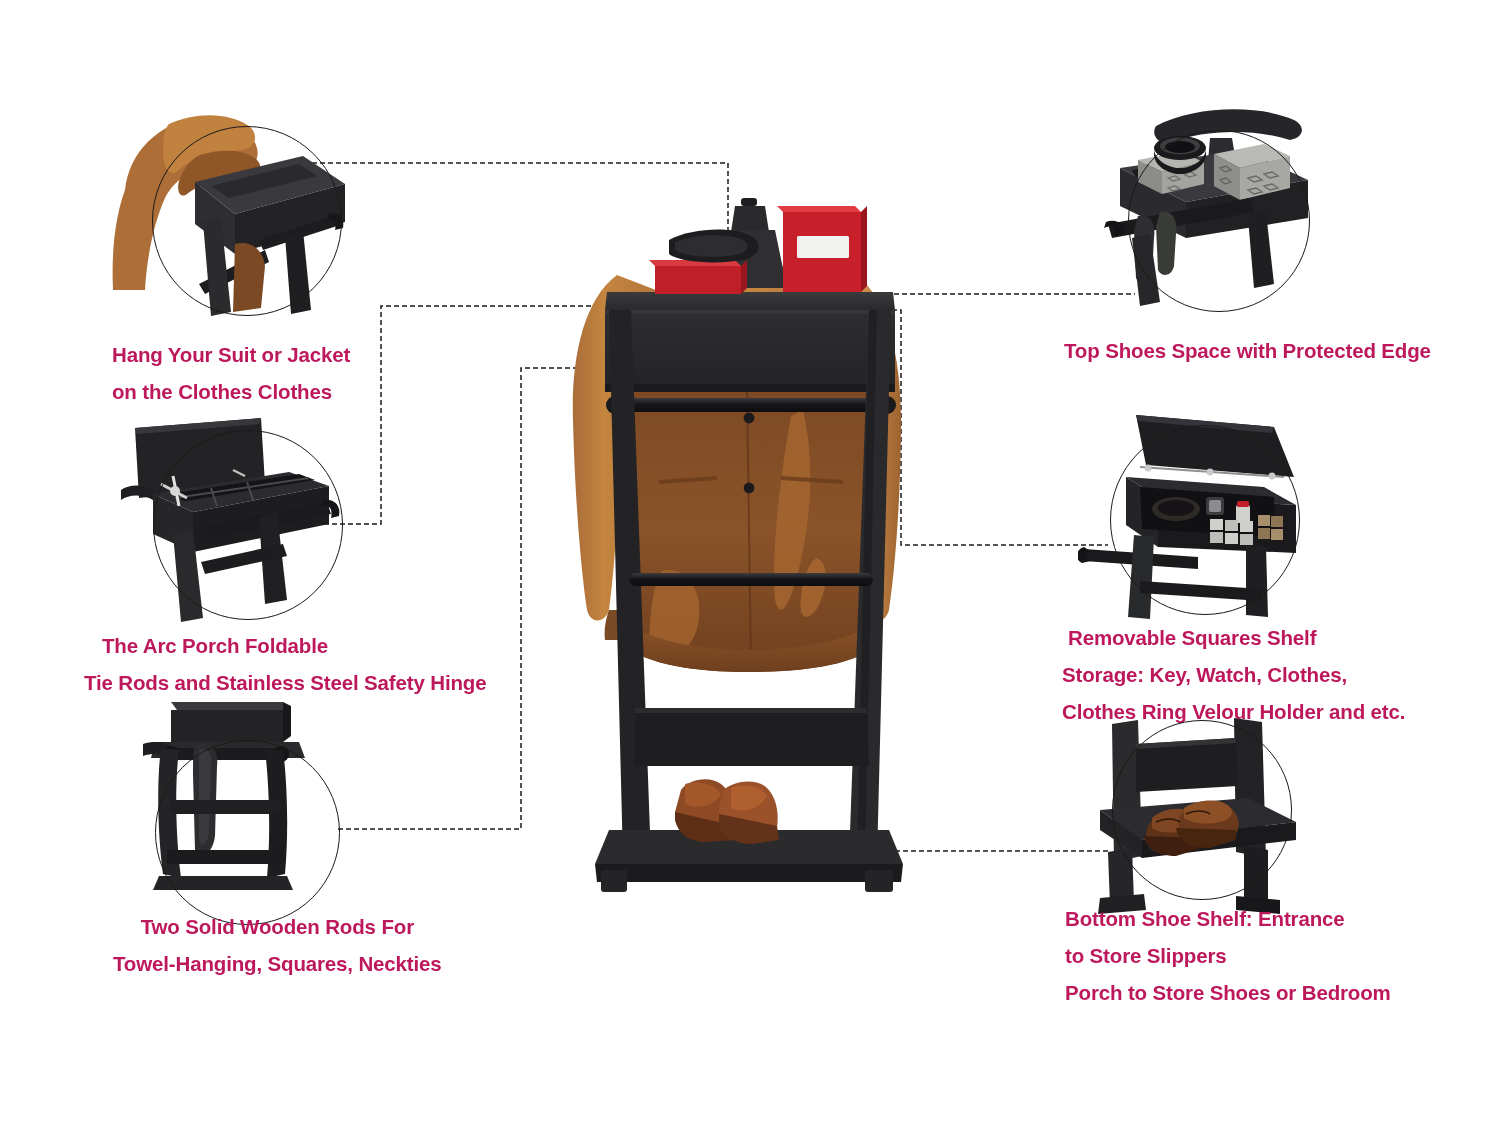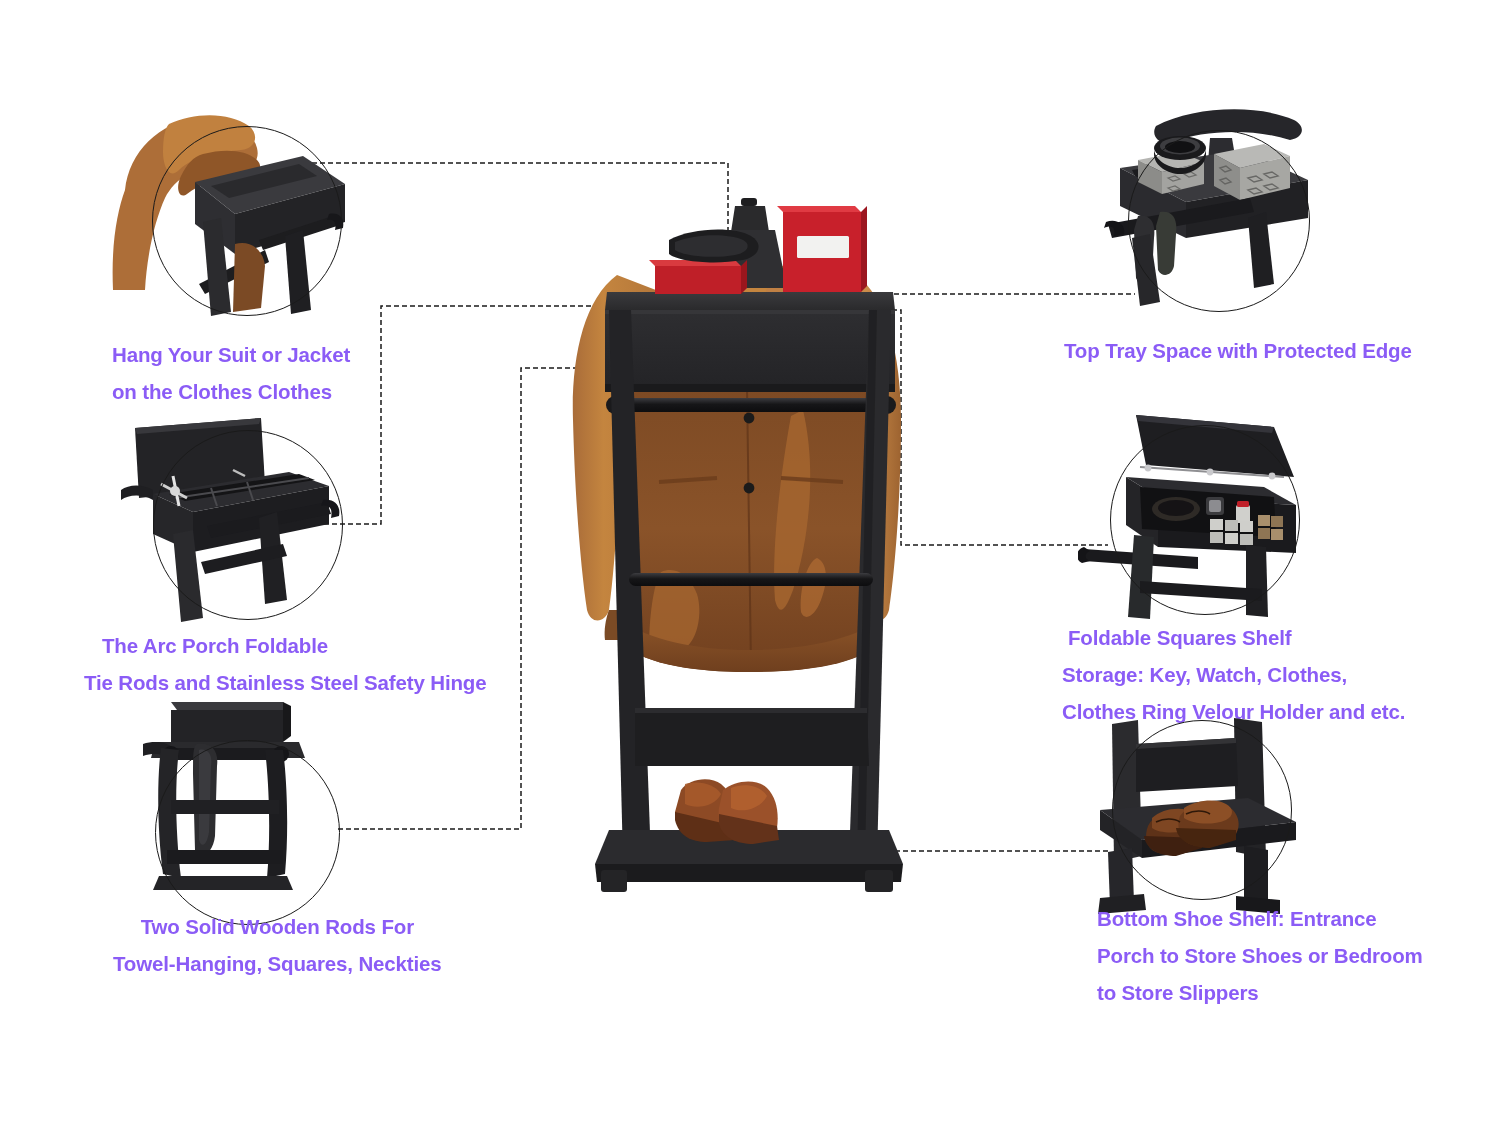--- a/index.html
+++ b/index.html
@@ -17,21 +17,21 @@
   .callout{position:absolute;}
   .callout .circle{
     position:absolute;left:0;top:0;
     border:1.6px solid #1a1a1a;border-radius:50%;
     box-sizing:border-box;background:transparent;
   }
   .callout .art{position:absolute;left:0;top:0;}
 
   
   .caption{
-    position:absolute;color:#8b5cf6;font-weight:bold;
+    position:absolute;color:#be185d;font-weight:bold;
     font-size:20.5px;line-height:37px;letter-spacing:-0.15px;
     white-space:nowrap;
   }
 
   
   #hero{position:absolute;left:565px;top:170px;width:370px;height:740px;}
 
   .lbl-white{background:#f2f2f0;}
 </style>
 </head>
@@ -358,21 +358,21 @@
       <path d="M40,118 C52,116 58,124 56,140 L54,176 C52,186 42,188 38,180 L36,132 Z" fill="#2e2e31"></path>
       <path d="M62,114 C74,112 80,120 78,136 L76,168 C74,178 64,180 60,172 L58,128 Z" fill="#383b36"></path>
 
       <path d="M34,140 L52,136 L62,204 L42,208 Z" fill="#27272a"></path>
       <path d="M150,120 L168,114 L176,186 L156,190 Z" fill="#1f1f22"></path>
     </svg>
     <div class="circle" style="width:182px;height:182px;"></div>
   </div>
 
   <div class="caption" style="left:1064px;top:332px;">
-    <div>Top Tray Space with Protected Edge</div>
+    <div>Top Shoes Space with Protected Edge</div>
   </div>
 
   <div class="callout" style="left:1110px;top:425px;width:190px;height:190px;">
     <svg class="art" width="250" height="230" viewBox="0 0 250 230" style="left:-32px;top:-20px;">
 
       <path d="M58,10 L196,22 L216,72 L68,60 Z" fill="#1e1e21"></path>
       <path d="M58,10 L196,22 L194,28 L60,16 Z" fill="#34343a"></path>
 
       <path d="M48,72 L186,82 L218,100 L80,92 Z" fill="#2c2c30"></path>
       <path d="M48,72 L80,92 L80,142 L48,120 Z" fill="#242427"></path>
@@ -414,21 +414,21 @@
       <path d="M6,142 C-2,144 -4,154 4,158 L12,156 C6,154 6,148 12,146 Z" fill="#141417"></path>
 
       <path d="M56,130 L76,132 L72,214 L50,212 Z" fill="#282a2c"></path>
       <path d="M168,140 L188,142 L190,212 L168,210 Z" fill="#1f1f22"></path>
       <path d="M62,176 L184,184 L184,196 L62,188 Z" fill="#1b1b1e"></path>
     </svg>
     <div class="circle" style="width:190px;height:190px;"></div>
   </div>
 
   <div class="caption" style="left:1062px;top:619px;">
-    <div style="margin-left:6px;">Foldable Squares Shelf</div>
+    <div style="margin-left:6px;">Removable Squares Shelf</div>
     <div>Storage: Key,  Watch, Clothes,</div>
     <div>Clothes Ring Velour Holder and etc.</div>
   </div>
 
   <div class="callout" style="left:1112px;top:720px;width:180px;height:180px;">
     <svg class="art" width="235" height="215" viewBox="0 0 235 215" style="left:-28px;top:-14px;">
 
       <path d="M28,18 L54,14 L58,150 L30,156 Z" fill="#2b2b2e"></path>
       <path d="M150,12 L178,16 L182,152 L152,146 Z" fill="#232326"></path>
 
@@ -455,19 +455,19 @@
       </g>
 
       <path d="M24,146 L48,142 L50,196 L26,200 Z" fill="#26262a"></path>
       <path d="M160,140 L184,144 L184,196 L160,192 Z" fill="#1d1d20"></path>
       <path d="M16,192 L60,188 L62,204 L14,208 Z" fill="#202023"></path>
       <path d="M152,190 L196,194 L196,208 L152,204 Z" fill="#18181b"></path>
     </svg>
     <div class="circle" style="width:180px;height:180px;"></div>
   </div>
 
-  <div class="caption" style="left:1097px;top:900px;">
+  <div class="caption" style="left:1065px;top:900px;">
     <div>Bottom Shoe Shelf: Entrance</div>
+    <div>to Store Slippers</div>
     <div>Porch to Store Shoes or Bedroom</div>
-    <div>to Store Slippers</div>
   </div>
 
 </div>
 
 </body></html>

